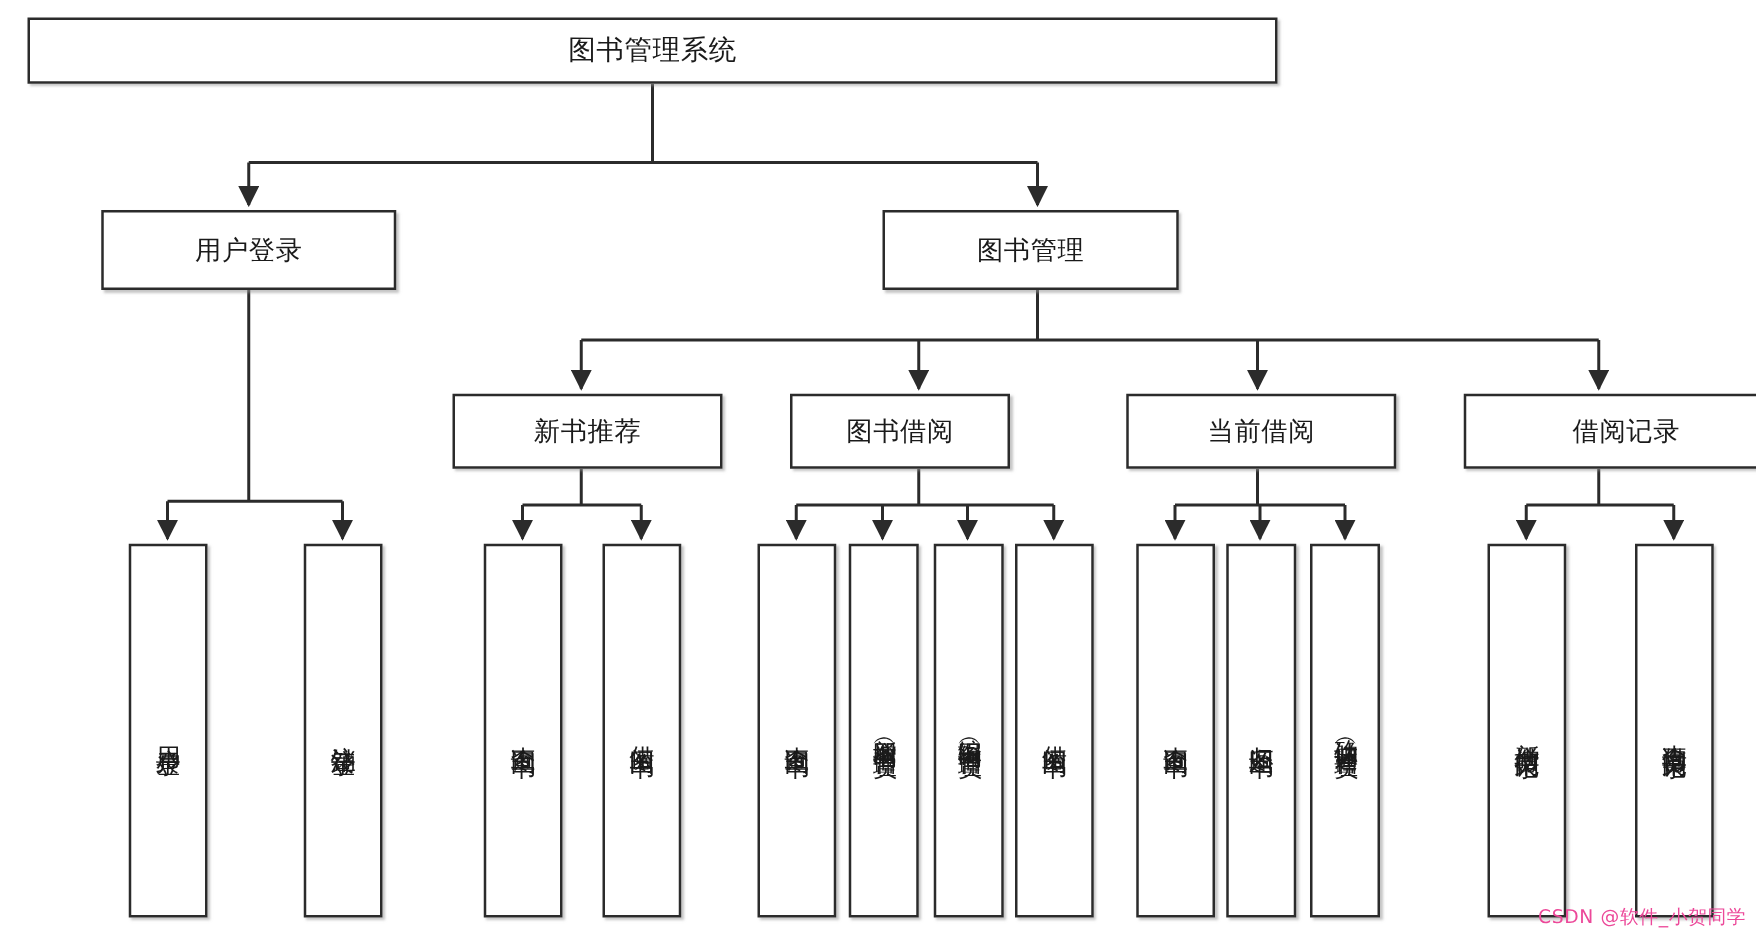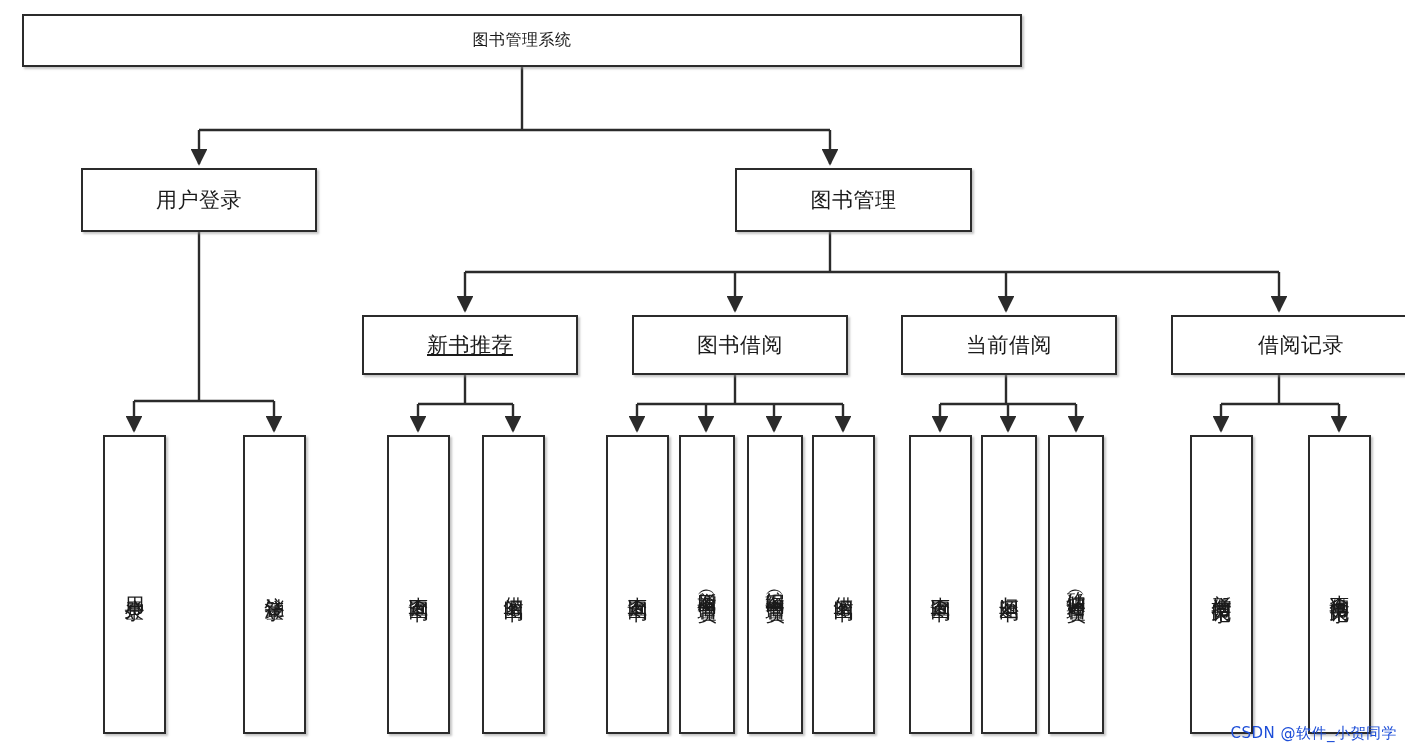--- a/index.html
+++ b/index.html
@@ -43,21 +43,21 @@
     text-align: center;
     line-height: 1.18;
     letter-spacing: 0.5px;
   }
   
   .node.h .label {
     font-size: 21px;
     writing-mode: horizontal-tb;
   }
   .node.root .label {
-    font-size: 16px;
+    font-size: 22px;
   }
   
   .node.v {
     align-items: center;
     justify-content: center;
     padding: 6px 0;
   }
   .node.v .label {
     writing-mode: vertical-rl;
     text-orientation: upright;
@@ -67,21 +67,21 @@
     white-space: nowrap;
   }
   .node.v.narrow .label {
     font-size: 19px;
   }
   #watermark {
     position: absolute;
     right: 8px;
     bottom: 4px;
     font-size: 15px;
-    color: #1d4ed8;
+    color: #ec4899;
     z-index: 5;
     white-space: nowrap;
     letter-spacing: 0.5px;
   }
 </style>
 </head>
 <body>
 
 <div id="diagram">
 
@@ -135,28 +135,28 @@
     </g>
   </svg>
 
   <div class="node h root" style="left:22px; top:14px; width:1000px; height:53px;">
     <span class="label">图书管理系统</span>
   </div>
 
   <div class="node h" style="left:81px; top:168px; width:236px; height:64px;">
     <span class="label">用户登录</span>
   </div>
-  <div class="node h" style="left:735px; top:168px; width:237px; height:64px;font-family:Liberation Serif, serif;">
+  <div class="node h" style="left:706px; top:168px; width:237px; height:64px;font-family:Liberation Serif, serif;">
     <span class="label">图书管理</span>
   </div>
 
-  <div class="node h" style="left:362px; top:315px; width:216px; height:60px;text-decoration:underline;">
+  <div class="node h" style="left:362px; top:315px; width:216px; height:60px;">
     <span class="label">新书推荐</span>
   </div>
-  <div class="node h" style="left:632px; top:315px; width:216px; height:60px;">
+  <div class="node h" style="left:632px; top:315px; width:176px; height:60px;">
     <span class="label">图书借阅</span>
   </div>
   <div class="node h" style="left:901px; top:315px; width:216px; height:60px;font-family:Liberation Serif, serif;">
     <span class="label">当前借阅</span>
   </div>
   <div class="node h" style="left:1171px; top:315px; width:260px; height:60px;">
     <span class="label">借阅记录</span>
   </div>
 
   <div class="node v" style="left:103px; top:435px; width:63px; height:299px;">

